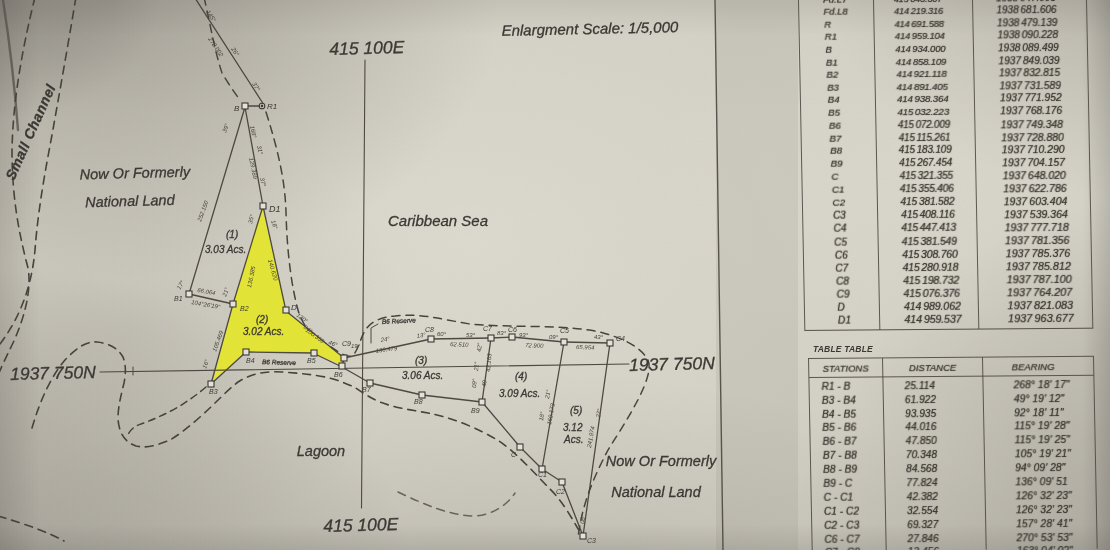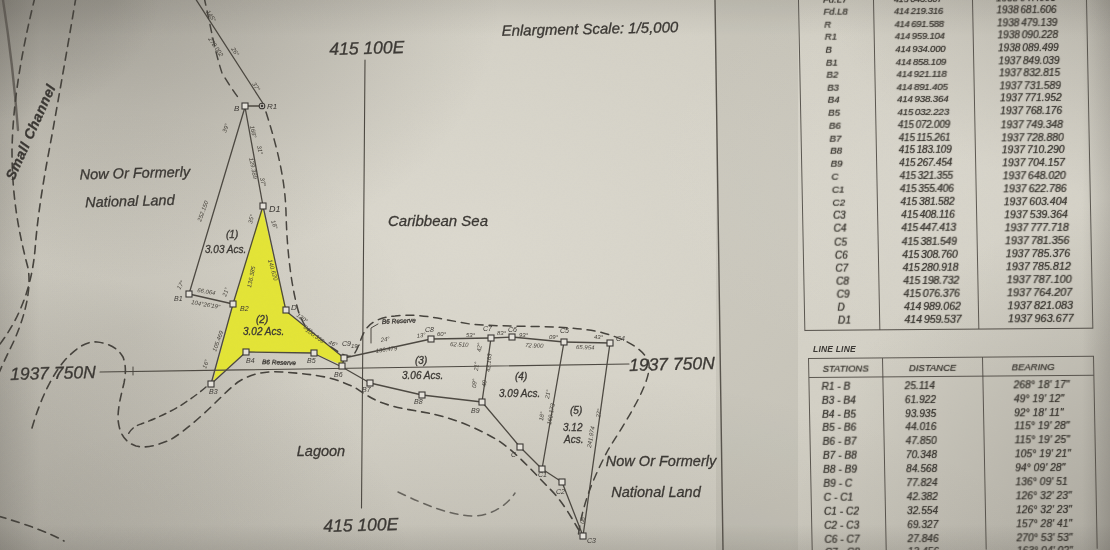--- a/index.html
+++ b/index.html
@@ -431,21 +431,21 @@
           <span style="position:absolute;left:178px;width:98px;text-align:center;font-size:11.06px;letter-spacing:-0.1px;">1937 821.083</span>
         </div>
 <div class="row" style="height:13.2px;line-height:13.2px;position:relative;margin-left:8.8px;">
           <span style="position:absolute;left:24px;font-size:10.25px;">D1</span>
           <span style="position:absolute;left:70px;width:98px;text-align:center;font-size:10.9px;letter-spacing:-0.25px;">414 959.537</span>
           <span style="position:absolute;left:178px;width:98px;text-align:center;font-size:11.1px;letter-spacing:-0.1px;">1937 963.677</span>
         </div>
 </div>
 </div>
 
-<div style="position:absolute;left:813px;top:344px;font-size:8.5px;font-style:italic;font-weight:bold;color:#3a3733;letter-spacing:0.2px;">LINE LINE</div>
+<div style="position:absolute;left:813px;top:344px;font-size:8.5px;font-style:italic;font-weight:bold;color:#3a3733;letter-spacing:0.2px;">TABLE TABLE</div>
 
 <div class="tbl" id="linetbl" style="left:808px;top:358px;width:284px;height:192px;border:1.3px solid rgba(68,64,58,0.85);border-bottom:none;">
 
   <div style="position:absolute;left:73px;top:0;width:1.2px;height:192px;background:rgba(68,64,58,0.85)"></div>
 
   <div style="position:absolute;left:173px;top:0;width:1.2px;height:192px;background:rgba(68,64,58,0.85)"></div>
 
   <div style="position:absolute;left:0;top:18px;width:284px;height:1.2px;background:rgba(68,64,58,0.85)"></div>
 
   <div class="row" style="left:0;top:3.5px;width:284px;font-size:9.5px;">

